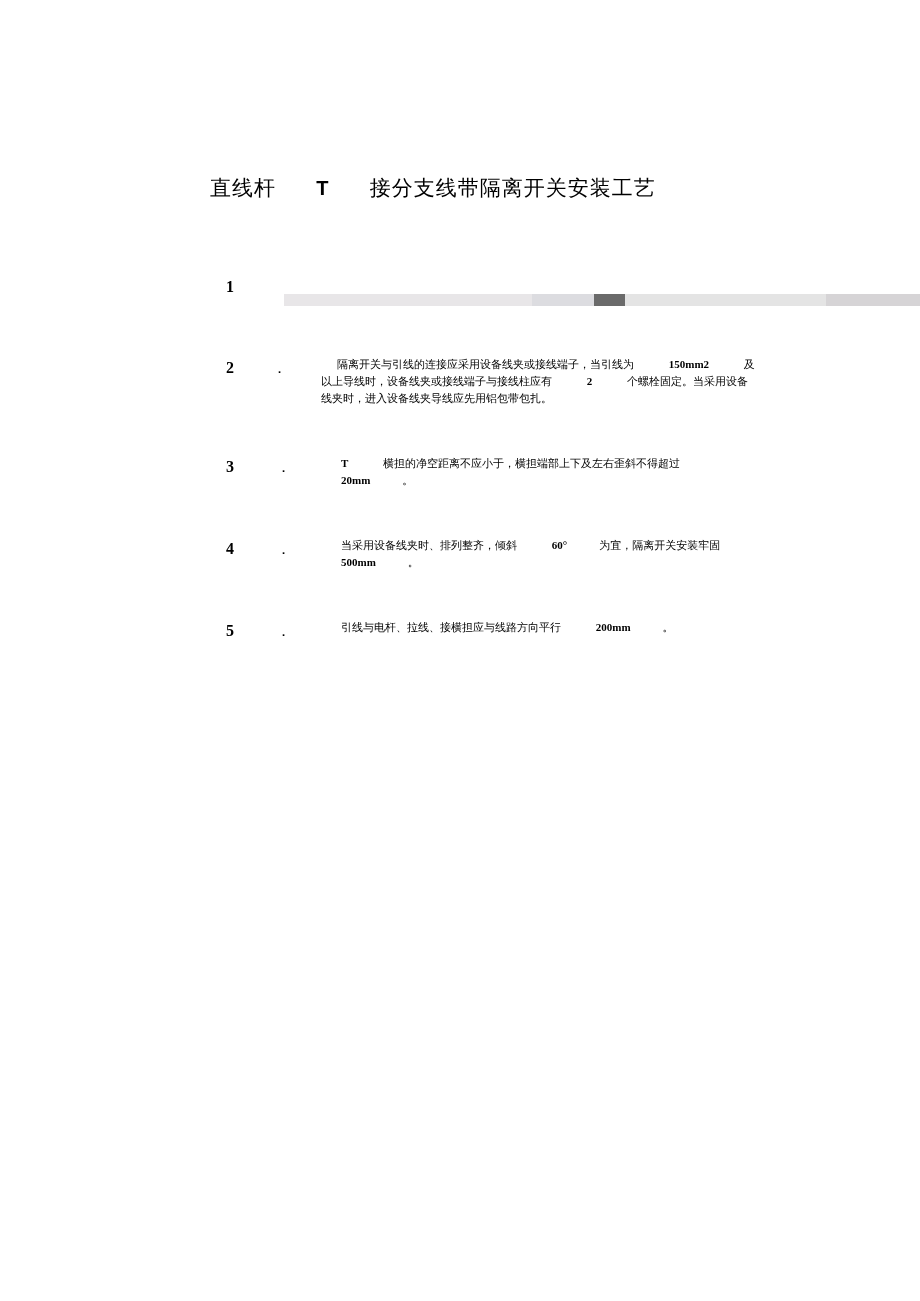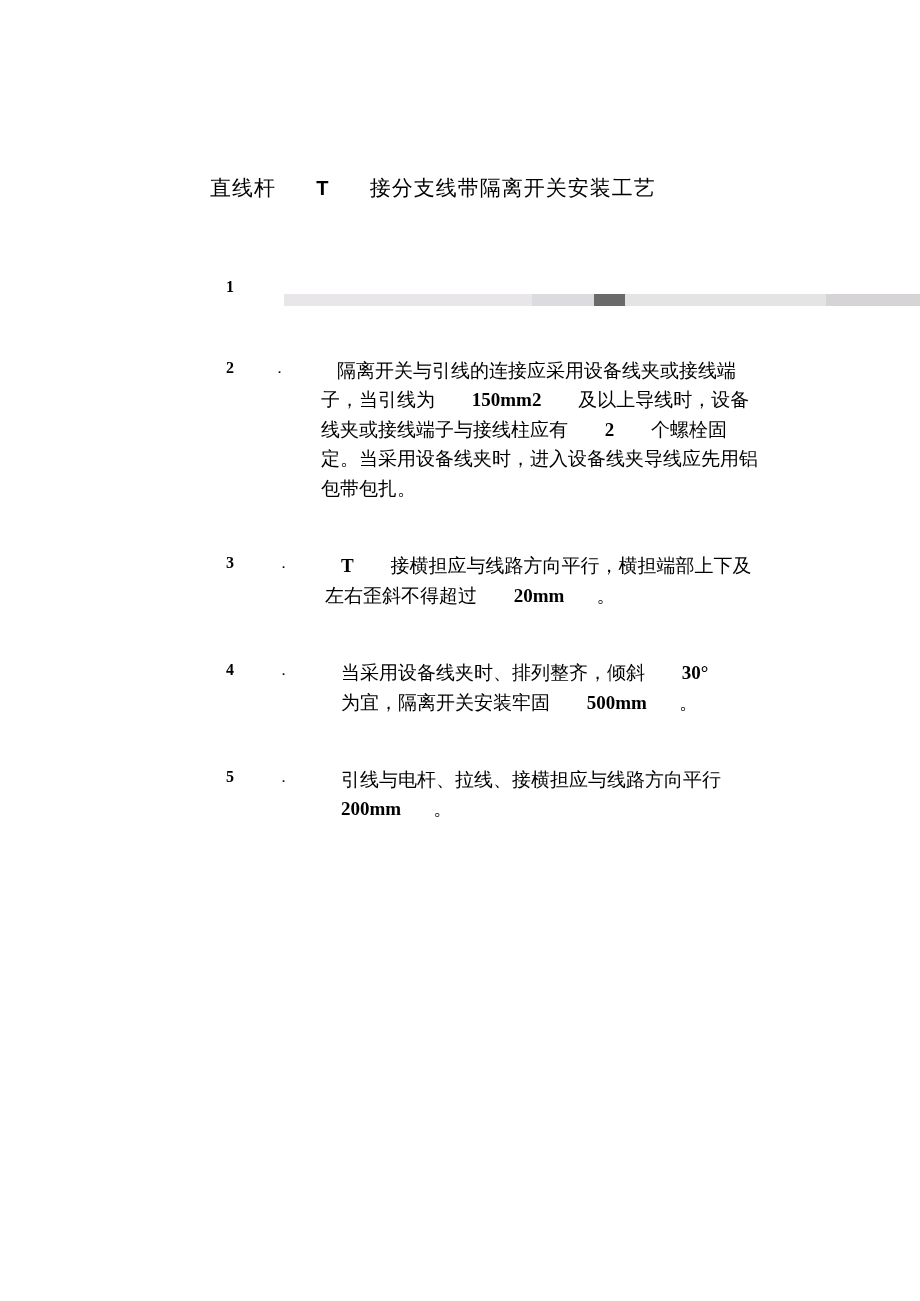--- a/index.html
+++ b/index.html
@@ -63,21 +63,21 @@
   .period {
     font-family: "SimSun", serif;
     font-size: 15px;
     padding-right: 2px;
     position: relative;
     top: 1px;
   }
   .item-body {
     flex: 1;
     font-family: "SimSun", serif;
-    font-size: 19px;
+    font-size: 11px;
     line-height: 1.55;
   }
   .item-body .bold-en {
     font-family: "Times New Roman", serif;
     font-weight: bold;
   }
   .spaced .num { min-width: 18px; }
 </style>
 </head>
 <body>
@@ -102,29 +102,29 @@
       <span class="period">．</span>
       <div class="item-body">
         <span>隔离开关与引线的连接应采用设备线夹或接线端子，当引线为 </span><span class="bold-en">150mm2</span><span> 及以上导线时，设备线夹或接线端子与接线柱应有 </span><span class="bold-en">2</span><span> 个螺栓固定。当采用设备线夹时，进入设备线夹导线应先用铝包带包扎。</span>
       </div>
     </div>
 
     <div class="list-item spaced">
       <span class="num">3</span>
       <span class="period">．</span>
       <div class="item-body">
-        <span class="bold-en">T</span><span> 接横担应与线路方向平行，横担端部上下及左右歪斜不得超过 </span><span class="bold-en">20mm</span><span>。</span>
+        <span class="bold-en">T</span><span> 横担的净空距离不应小于，横担端部上下及左右歪斜不得超过 </span><span class="bold-en">20mm</span><span>。</span>
       </div>
     </div>
 
     <div class="list-item spaced">
       <span class="num">4</span>
       <span class="period">．</span>
       <div class="item-body">
-        <span>当采用设备线夹时、排列整齐，倾斜 </span><span class="bold-en">30°</span><span>为宜，隔离开关安装牢固 </span><span class="bold-en">500mm</span><span>。</span>
+        <span>当采用设备线夹时、排列整齐，倾斜 </span><span class="bold-en">60°</span><span>为宜，隔离开关安装牢固 </span><span class="bold-en">500mm</span><span>。</span>
       </div>
     </div>
 
     <div class="list-item spaced">
       <span class="num">5</span>
       <span class="period">．</span>
       <div class="item-body">
         <span>引线与电杆、拉线、接横担应与线路方向平行 </span><span class="bold-en">200mm</span><span>。</span>
       </div>
     </div>

